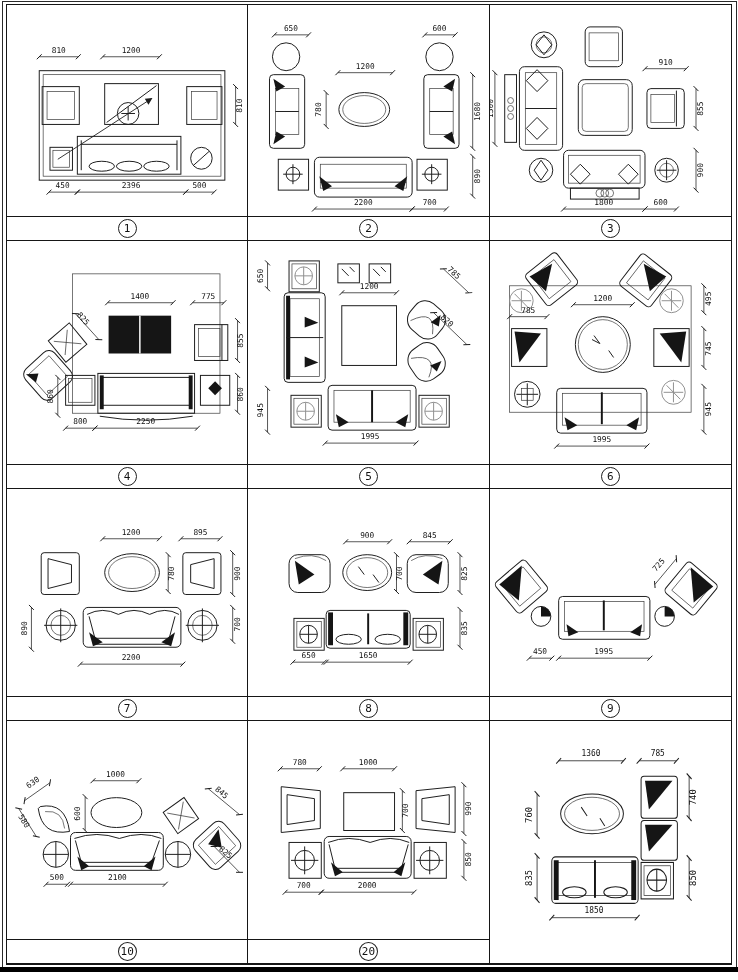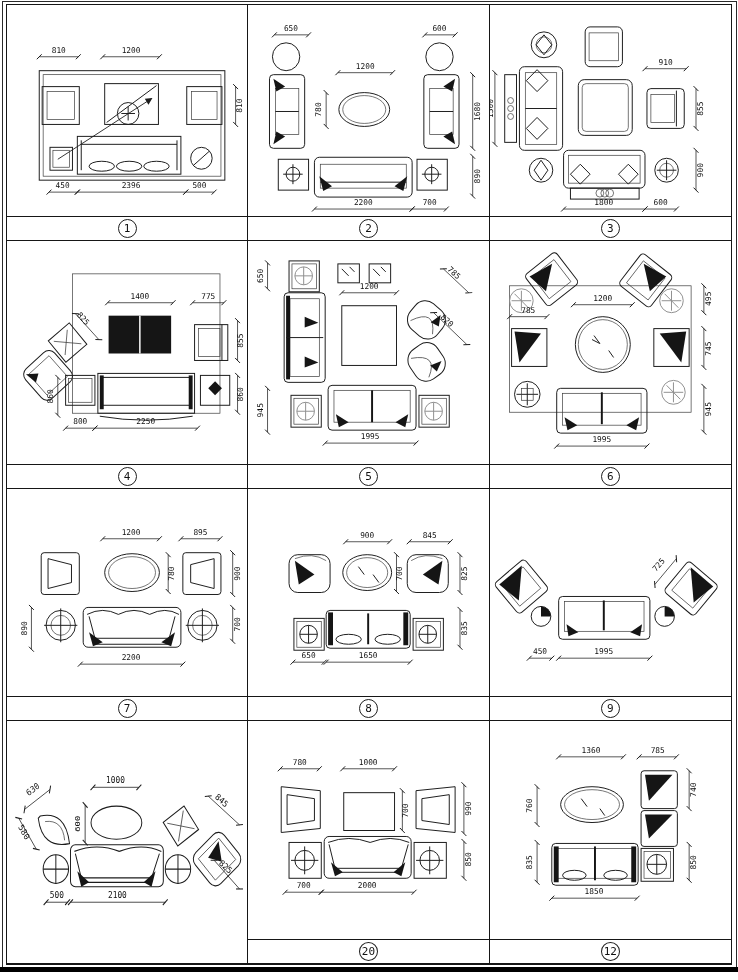--- a/index.html
+++ b/index.html
@@ -674,20 +674,23 @@
           <path class="dim" d="M206 68 L238 94"></path>
             <text class="dt" text-anchor="middle" transform="rotate(40 218 74)" x="218" y="74">845</text>
           <path class="dim" d="M212 126 L238 152"></path>
             <text class="dt" text-anchor="middle" transform="rotate(40 222 134)" x="222" y="134">825</text>
           <path class="dim" d="M40 164 H62"></path>
             <text class="dt" x="51" y="160" text-anchor="middle">500</text>
           <path class="dim" d="M65 164 H162"></path>
             <text class="dt" x="113" y="160" text-anchor="middle">2100</text>
         </g>
       </svg>
+      <div class="band lr">
+          <span class="numcircle">10</span>
+        </div>
     </div>
 
     <div class="cell">
       <svg viewBox="0 0 246 219" preserveAspectRatio="none">
         <g>
             <path class="s" d="M34 66 L74 70 L74 108 L34 112 Z"></path>
             <path class="s" d="M40 74 L68 78 L68 100 L40 104 Z"></path>
           </g>
         <g>
             <path class="s" d="M212 66 L172 70 L172 108 L212 112 Z"></path>
@@ -775,21 +778,18 @@
           <path class="dim" d="M48 122 V162"></path>
             <text class="dt" text-anchor="middle" transform="rotate(-90 43 142)" x="43" y="142">835</text>
           <path class="dim" d="M203 50 V88"></path>
             <text class="dt" text-anchor="middle" transform="rotate(-90 210 69)" x="210" y="69">740</text>
           <path class="dim" d="M203 124 V160"></path>
             <text class="dt" text-anchor="middle" transform="rotate(-90 210 142)" x="210" y="142">850</text>
           <path class="dim" d="M63 178 H150"></path>
             <text class="dt" x="106" y="174" text-anchor="middle">1850</text>
         </g>
       </svg>
-      <div class="band">
-          <span class="numcircle">12</span>
-        </div>
     </div>
 
   </div>
 
   <div class="bottombar"></div>
 </div>
 
 </body></html>

